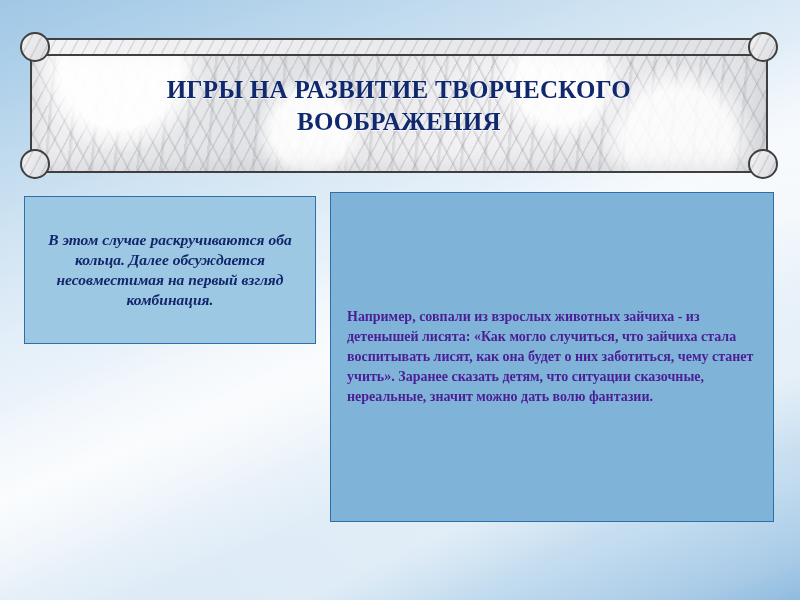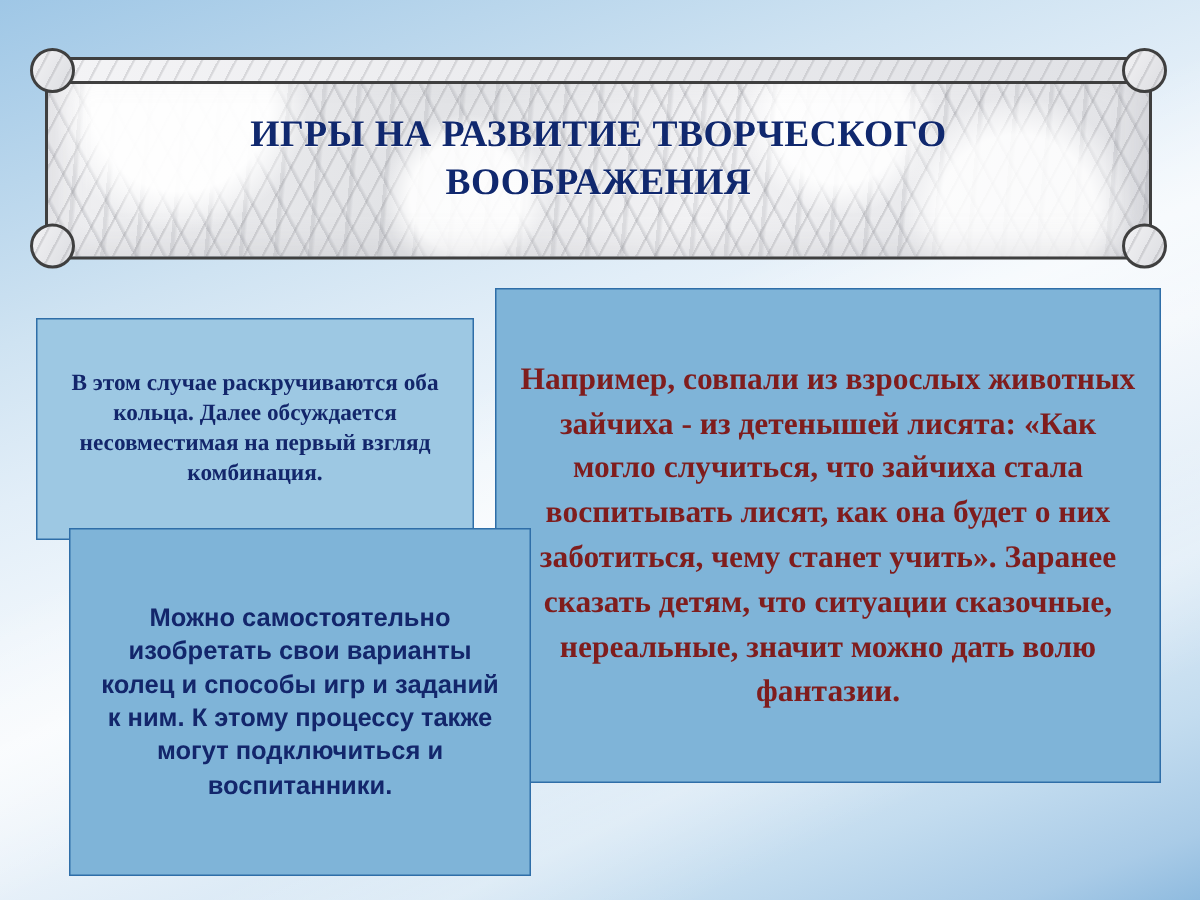--- a/index.html
+++ b/index.html
@@ -136,27 +136,28 @@
   }
 
   
   .box {
     position: absolute;
     border: 1px solid #2f6ea8;
     box-sizing: border-box;
   }
   .box-a {
     left: 24px;
-    top: 212px;
+    top: 196px;
     width: 292px;
     height: 148px;
     background: #9dc8e3;
     display: flex;
     align-items: center;
     justify-content: flex-start;
+    font-style: italic;
   }
   .box-a p {
     margin: 0;
     padding: 4px 10px;
     text-align: center;
     font-family: "Liberation Serif", serif;
     font-weight: bold;
     font-size: 15.5px;
     line-height: 1.28;
     color: #13266b;
@@ -168,26 +169,26 @@
     width: 444px;
     height: 330px;
     background: #7fb4d8;
     display: flex;
     align-items: center;
     justify-content: center;
   }
   .box-b p {
     margin: 0;
     padding: 6px 16px;
-    text-align: center;
-    font-family: "Liberation Serif", serif;
-    font-weight: bold;
-    font-size: 21px;
+    text-align: left;
+    font-family: "Liberation Serif", serif;
+    font-weight: bold;
+    font-size: 14px;
     line-height: 1.42;
-    color: #7f1d1d;
+    color: #4c1d95;
   }
 
   .box-c {
     left: 46px;
     top: 352px;
     width: 308px;
     height: 232px;
     background: #7fb4d8;
     display: flex;
     align-items: center;
@@ -222,17 +223,14 @@
   </div>
 
   <div class="box box-a">
     <p>В этом случае раскручиваются оба кольца. Далее обсуждается несовместимая на первый взгляд комбинация.</p>
   </div>
 
   <div class="box box-b">
     <p>Например, совпали из взрослых животных зайчиха - из детенышей лисята: «Как могло случиться, что зайчиха стала воспитывать лисят, как она будет о них заботиться, чему станет учить». Заранее сказать детям, что ситуации сказочные, нереальные, значит можно дать волю фантазии.</p>
   </div>
 
-  <div class="box box-c">
-    <p>Можно самостоятельно изобретать свои варианты колец и способы игр и заданий к ним. К этому процессу также могут подключиться и воспитанники.</p>
-  </div>
 
 </div>
 
 </body></html>

